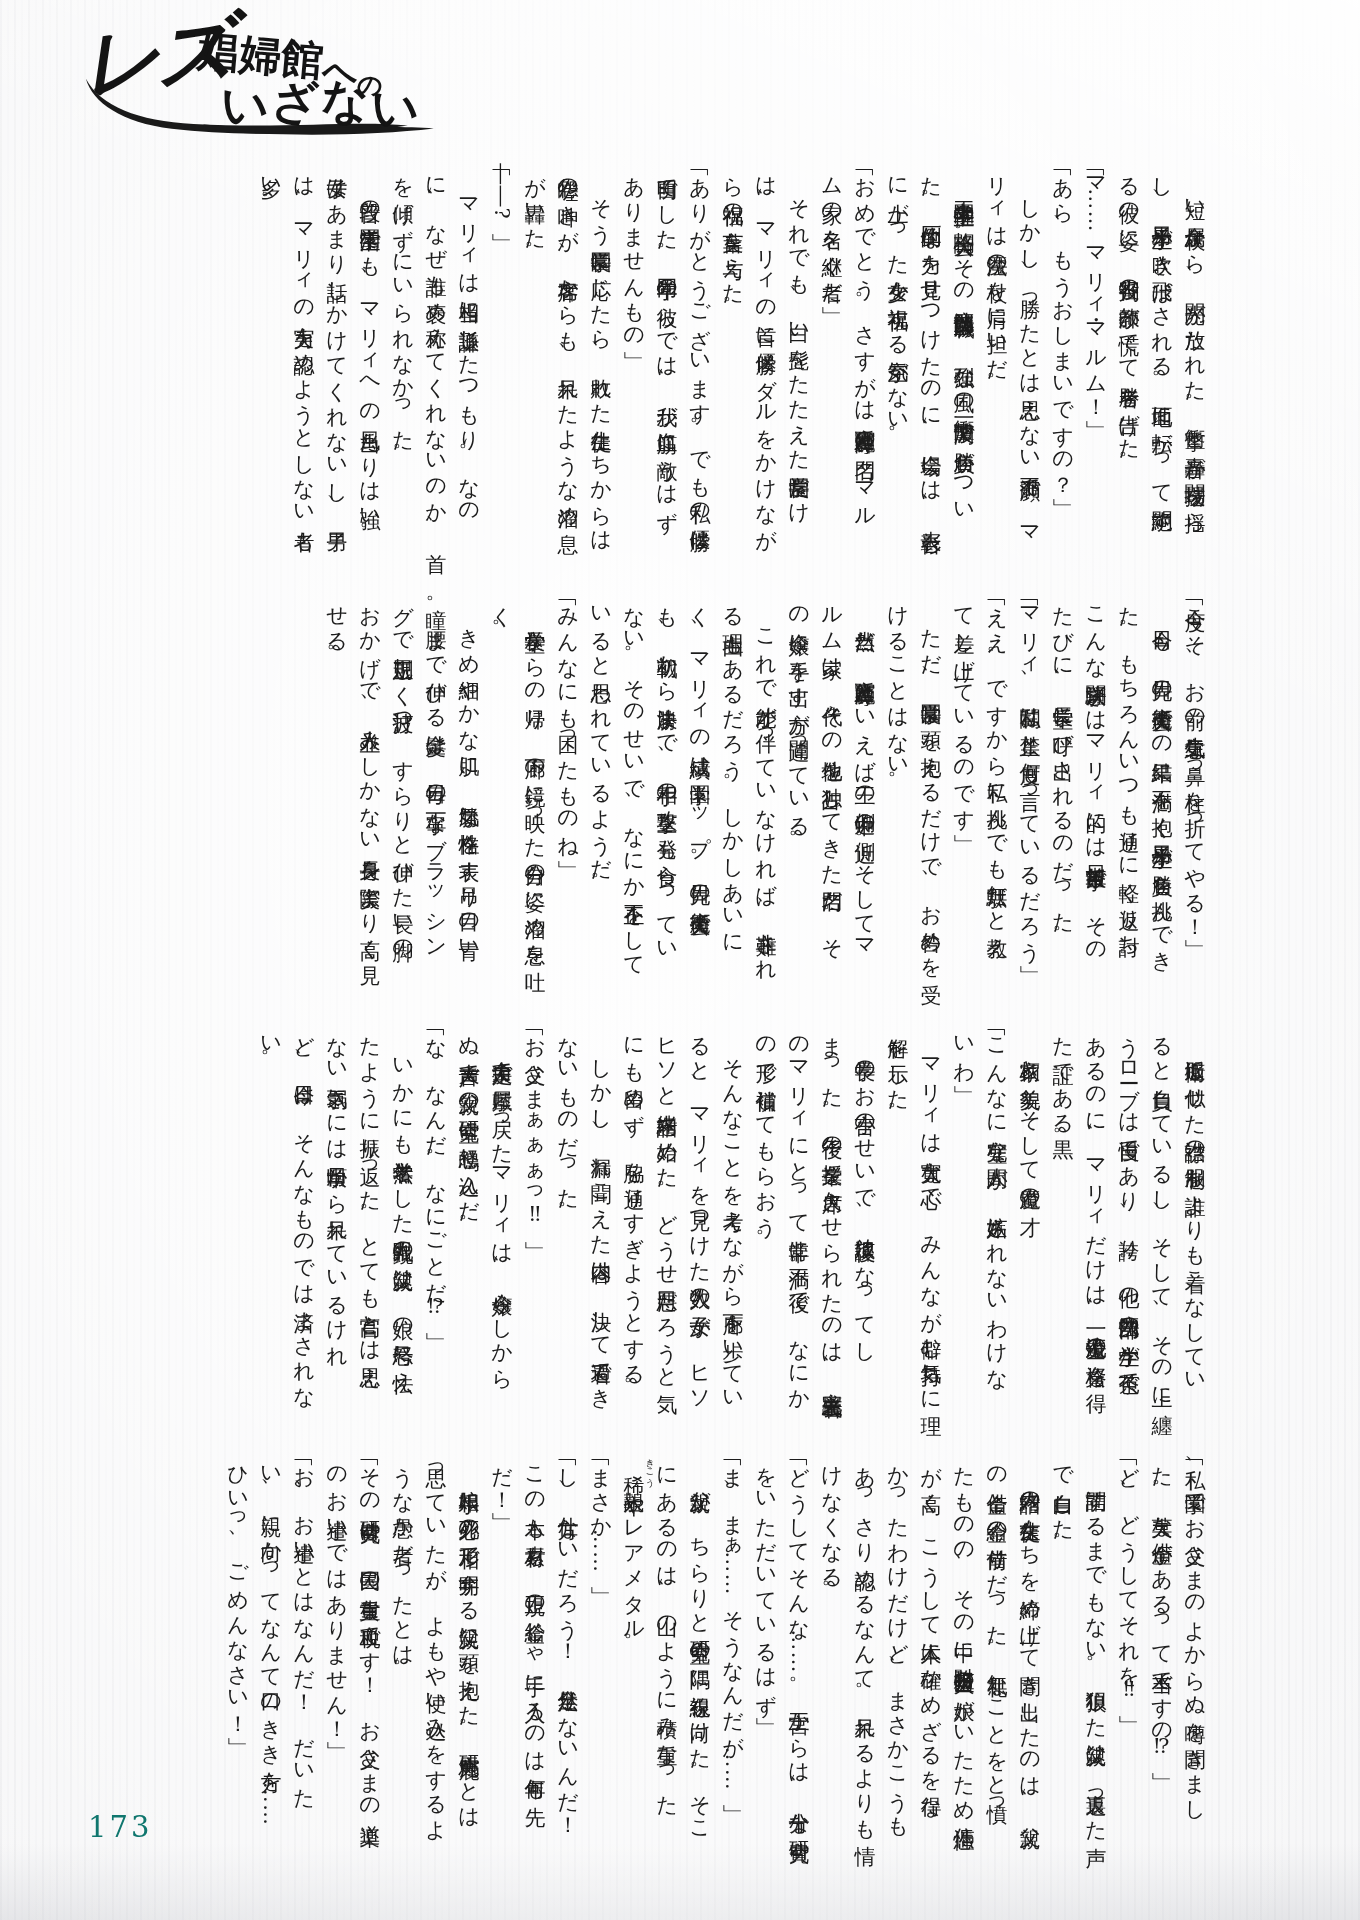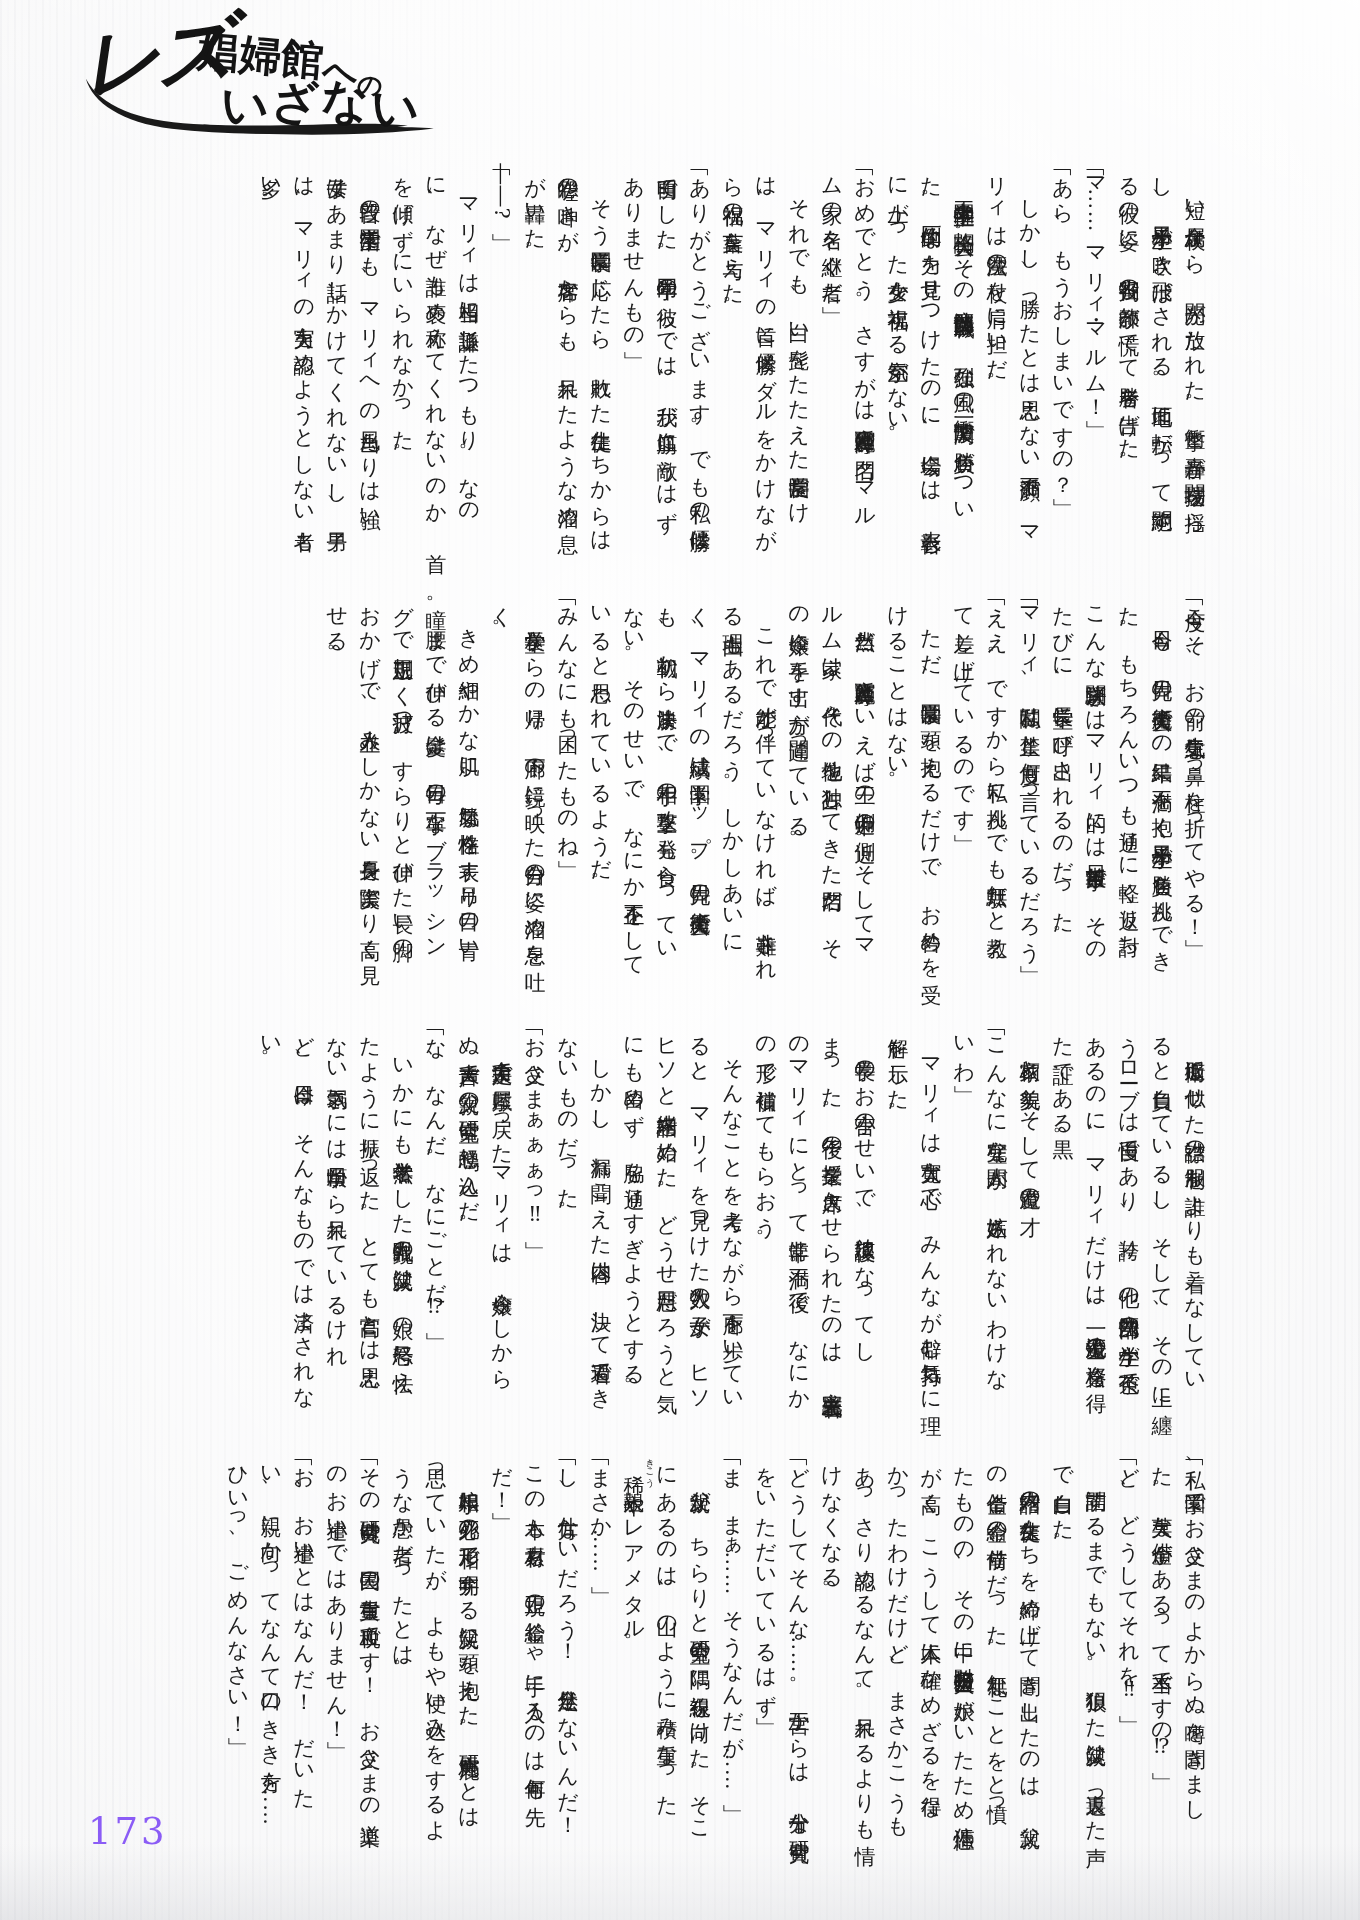--- a/index.html
+++ b/index.html
@@ -33,21 +33,21 @@
   .band p{margin:0;line-height:33px;}
   .band p.indent{text-indent:22px;}
   #band-1{top:162px;}
   #band-2{top:592px;}
   #band-3{top:1022px;}
   #band-4{top:1452px;}
   ruby rt{font-size:9px;letter-spacing:0;}
   
   .page-number{
     position:absolute;left:88px;top:1810px;z-index:2;
-    font-size:37px;letter-spacing:3px;color:#8b5cf6;
+    font-size:29px;letter-spacing:3px;color:#0f766e;
     font-family:"DejaVu Serif","Liberation Serif",serif;
   }
   
   .logo{position:absolute;left:52px;top:6px;width:450px;height:145px;z-index:3;transform:rotate(-2deg);}
   .logo-main{
     position:absolute;left:38px;top:6px;font-size:78px;line-height:1;font-weight:900;
     transform:skewX(-16deg) rotate(-6deg);letter-spacing:-8px;color:#141414;
   }
   .logo-mid{position:absolute;left:146px;top:32px;font-size:42px;line-height:1;font-weight:800;transform:rotate(7deg);color:#141414;white-space:nowrap;}
   .logo-mid span{display:inline-block;}

